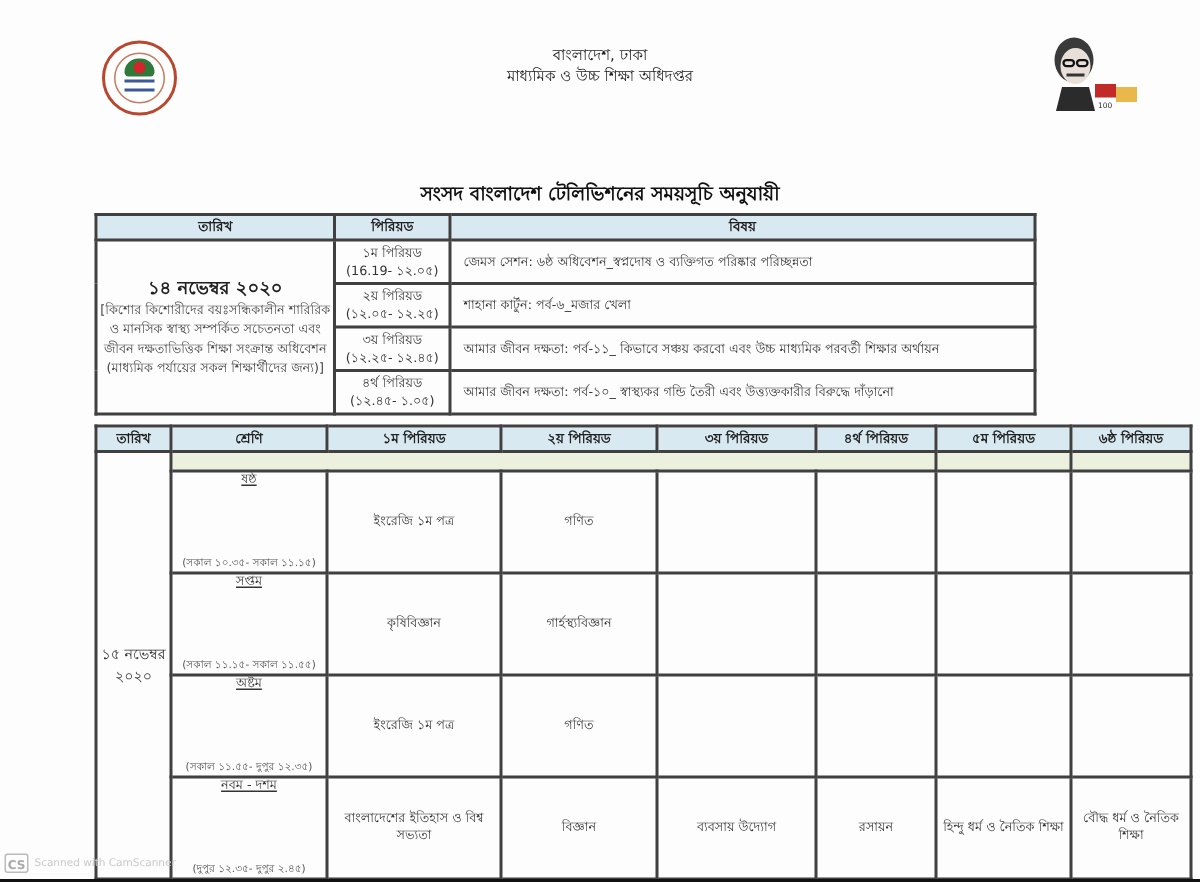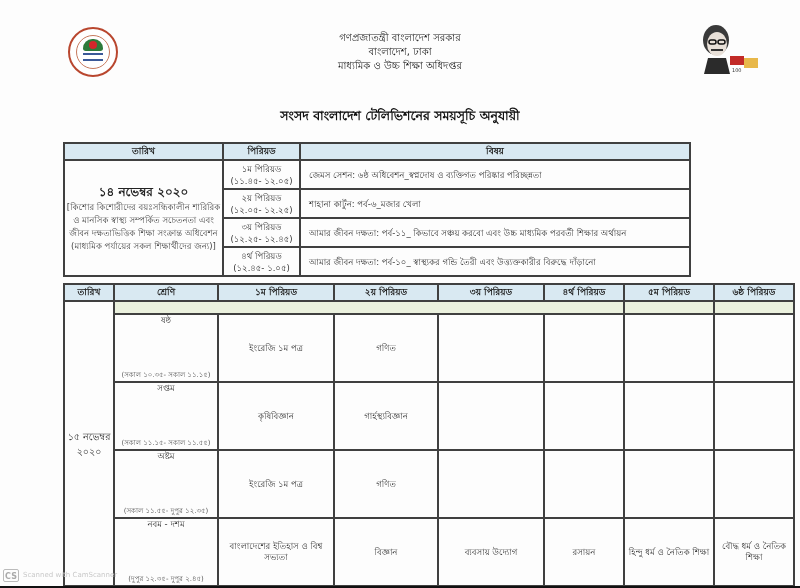--- a/index.html
+++ b/index.html
@@ -36,38 +36,38 @@
   }
   .header-center {
     position: absolute; left: 250px; top: 31px; width: 300px; text-align: center;
     font-size: 10px; line-height: 14px; color: #222;
   }
   .header-center .url {
     font-family: "DejaVu Serif", serif; font-size: 13px; color: #1d1dbb;
     text-decoration: underline; line-height: 17px;
   }
   .title {
-    position: absolute; left: 200px; top: 107px; width: 400px; text-align: center;
+    position: absolute; left: 200px; top: 120px; width: 400px; text-align: center;
     font-weight: bold; font-size: 12.5px; line-height: 17px; color: #111;
   }
   table { border-collapse: collapse; position: absolute; table-layout: fixed; }
   td, th {
     border: 2px solid #404040; font-weight: normal; text-align: center;
     font-size: 8.5px; color: #333; padding: 0 0; overflow: hidden;
   }
   th { background: #d9e9f2; font-weight: bold; font-size: 9px; color: #222; height: 13px; }
   #t1 { left: 63px; top: 142px; width: 628px; }
   #t1 td { height: 27px; line-height: 12px; }
   #t1 td.topic { text-align: left; padding-left: 8px; font-size: 8.5px; }
   #t1 .date-big { font-size: 12px; font-weight: bold; color: #222; line-height: 18px; }
   #t1 .date-note { font-size: 8.5px; line-height: 13px; color: #444; }
   #t2 { left: 63px; top: 283px; width: 732px; }
   #t2 td { height: 24px; line-height: 11px; }
   #t2 tr.spacer td.green { background: #ebf1de; height: 11px; }
-  #t2 .cls-name { font-size: 8.5px; }
+  #t2 .cls-name { font-size: 8.5px; text-decoration: underline; }
   #t2 .cls-time { font-size: 7px; color: #555; margin-top: 44px; }
   #t2 .date-cell { font-size: 9.5px; line-height: 15px; }
   .watermark {
     position: absolute; left: 3px; top: 568px; height: 14px;
     display: flex; align-items: center; gap: 4px;
     color: #c9c9c9; font-size: 7px;
   }
   .watermark .cs {
     width: 16px; height: 13px; border: 1px solid #bbb; border-radius: 2px;
     font-size: 8px; font-weight: bold; color: #aaa; text-align: center; line-height: 13px;
@@ -91,21 +91,20 @@
   <rect x="15" y="18" width="7" height="4" rx="2" fill="none" stroke="#111" stroke-width="1.5"></rect>
   <rect x="24" y="18" width="7" height="4" rx="2" fill="none" stroke="#111" stroke-width="1.5"></rect>
   <rect x="17" y="27" width="12" height="2" fill="#333"></rect>
   <path d="M10 52 L14 36 L32 36 L36 52 Z" fill="#2b2b2b"></path>
   <rect x="36" y="34" width="14" height="9" fill="#c22a27"></rect>
   <rect x="50" y="36" width="14" height="10" fill="#e8b84a"></rect>
   <text x="38" y="50" font-size="5" fill="#333" font-family="DejaVu Sans, sans-serif">100</text>
 </svg>
 
 <div class="header-center">
-  <div>গণপ্রজাতন্ত্রী বাংলাদেশ সরকার</div>
   <div>বাংলাদেশ, ঢাকা</div>
   <div>মাধ্যমিক ও উচ্চ শিক্ষা অধিদপ্তর</div>
 </div>
 
 <div class="title">
   <div>সংসদ বাংলাদেশ টেলিভিশনের সময়সূচি অনুযায়ী</div>
 </div>
 
 <table id="t1">
   <colgroup>
@@ -119,21 +118,21 @@
     <th>পিরিয়ড</th>
     <th>বিষয়</th>
   </tr>
   <tr>
     <td rowspan="4">
       <div class="date-big">১৪ নভেম্বর ২০২০</div>
       <div class="date-note">[কিশোর কিশোরীদের বয়ঃসন্ধিকালীন শারিরিক ও মানসিক স্বাস্থ্য সম্পর্কিত সচেতনতা এবং জীবন দক্ষতাভিত্তিক শিক্ষা সংক্রান্ত অধিবেশন (মাধ্যমিক পর্যায়ের সকল শিক্ষার্থীদের জন্য)]</div>
     </td>
     <td>
       <div>১ম পিরিয়ড</div>
-      <div>(১১.৪৫- ১২.০৫)</div>
+      <div>(16.19- ১২.০৫)</div>
     </td>
     <td class="topic">জেমস সেশন: ৬ষ্ঠ অধিবেশন_স্বপ্নদোষ ও ব্যক্তিগত পরিষ্কার পরিচ্ছন্নতা</td>
   </tr>
   <tr>
     <td>
       <div>২য় পিরিয়ড</div>
       <div>(১২.০৫- ১২.২৫)</div>
     </td>
     <td class="topic">শাহানা কার্টুন: পর্ব-৬_মজার খেলা</td>
   </tr>

